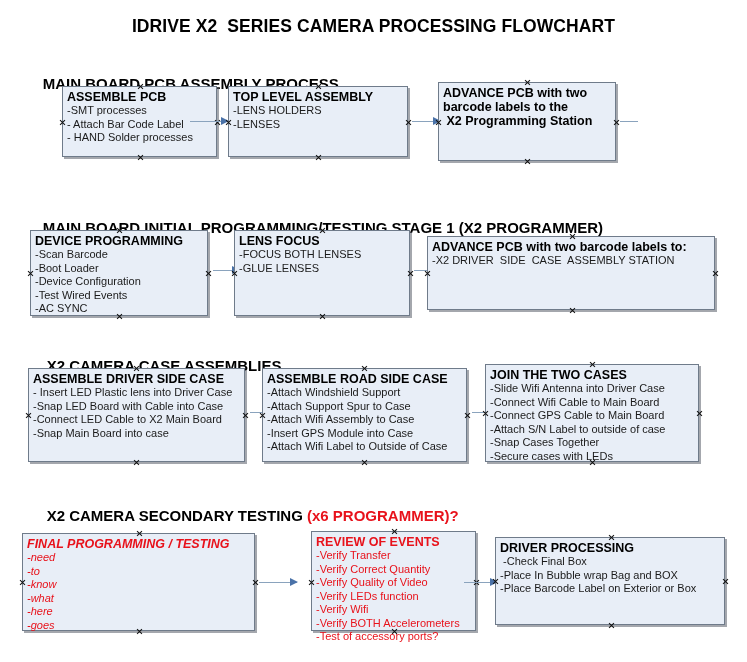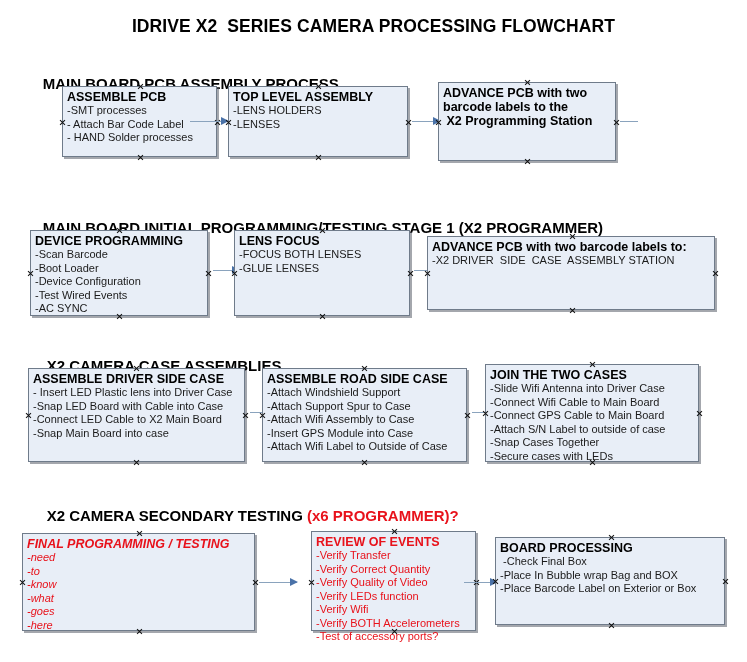--- a/index.html
+++ b/index.html
@@ -265,22 +265,22 @@
   <div class="section-title" style="left:30px; top:490px;">
     <span>X2 CAMERA SECONDARY TESTING </span><span class="accent">(x6 PROGRAMMER)?</span>
   </div>
 
   <div class="node red" style="left:22px; top:533px; width:233px; height:98px;font-style:italic;">
     <div class="node-title">FINAL PROGRAMMING / TESTING</div>
     <div class="node-line">-need</div>
     <div class="node-line">-to</div>
     <div class="node-line">-know</div>
     <div class="node-line">-what</div>
+    <div class="node-line">-here</div>
     <div class="node-line">-goes</div>
-    <div class="node-line">-here</div>
     <div class="handle" style="left:113px; top:-4px;"></div>
     <div class="handle" style="left:-4px; top:45px;"></div>
     <div class="handle" style="left:229px; top:45px;"></div>
     <div class="handle" style="left:113px; top:94px;"></div>
   </div>
 
   <div class="stub" style="left:259px; top:582px; width:30px;"></div>
 
   <div class="conn" style="left:259px; top:582px; width:38px;">
     <div class="arrowhead"></div>
@@ -299,21 +299,21 @@
     <div class="handle" style="left:-4px; top:47px;"></div>
     <div class="handle" style="left:161px; top:47px;"></div>
     <div class="handle" style="left:79px; top:96px;"></div>
   </div>
 
   <div class="conn" style="left:464px; top:582px; width:33px;">
     <div class="arrowhead"></div>
   </div>
 
   <div class="node" style="left:495px; top:537px; width:230px; height:88px;">
-    <div class="node-title">BOARD PROCESSING</div>
+    <div class="node-title">DRIVER PROCESSING</div>
     <div class="node-line"> -Check Final Box</div>
     <div class="node-line">-Place In Bubble wrap Bag and BOX</div>
     <div class="node-line">-Place Barcode Label on Exterior or Box</div>
     <div class="handle" style="left:112px; top:-4px;"></div>
     <div class="handle" style="left:-4px; top:40px;"></div>
     <div class="handle" style="left:226px; top:40px;"></div>
     <div class="handle" style="left:112px; top:84px;"></div>
   </div>
 
 </div>

